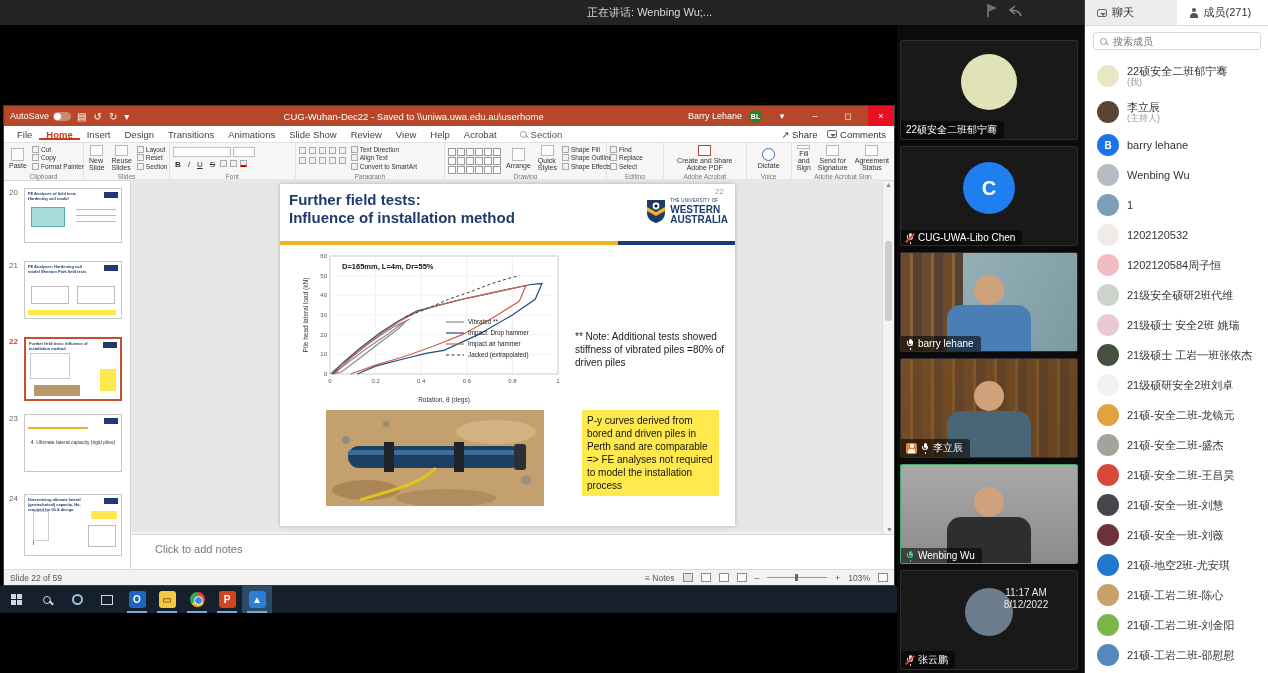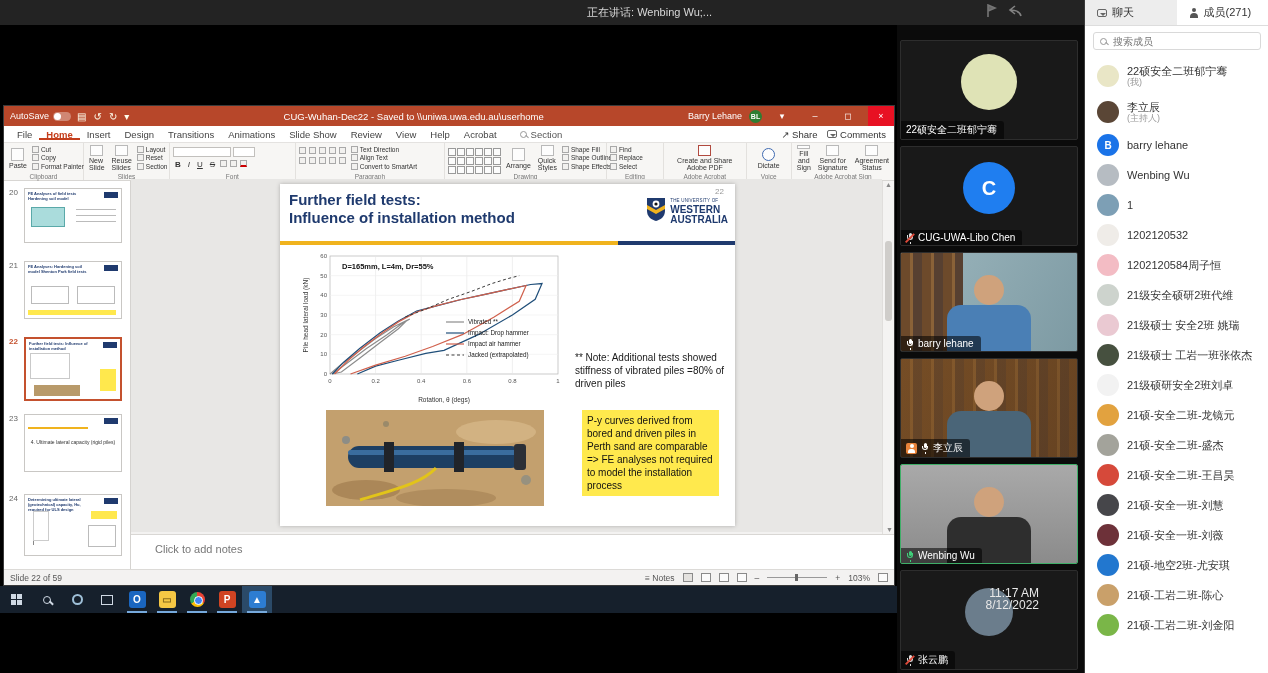--- a/index.html
+++ b/index.html
@@ -58,21 +58,21 @@
   .tic.running::after{content:"";position:absolute;left:5px;right:5px;bottom:0;height:2px;background:#76a9dc;}
   .win-ico{width:12px;height:12px;display:grid;grid-template-columns:5px 5px;grid-template-rows:5px 5px;gap:1px;}
   .win-ico span{background:#cfd8e3;}
   .lens2{width:8px;height:8px;border:1.5px solid #cfd8e3;border-radius:50%;position:relative;}
   .lens2::after{content:"";position:absolute;width:5px;height:1.5px;background:#cfd8e3;transform:rotate(45deg);right:-4px;bottom:-1px;}
   .ring{width:11px;height:11px;border:2px solid #9fc0d8;border-radius:50%;}
   .tview{width:12px;height:10px;border:1.5px solid #cfd8e3;position:relative;background:transparent;}
   .appico{width:17px;height:17px;border-radius:3px;display:flex;align-items:center;justify-content:center;color:#fff;font-size:10px;font-weight:bold;}
   .chrome{width:15px;height:15px;border-radius:50%;background:conic-gradient(#ea4335 0 33%,#fbbc05 0 66%,#34a853 0 100%);position:relative;}
   .chrome::after{content:"";position:absolute;left:4px;top:4px;width:7px;height:7px;border-radius:50%;background:#4285f4;border:1.5px solid #fff;}
-  .clock{position:absolute;left:965px;top:587px;width:74px;text-align:right;color:#e8e8e8;font-size:12px;line-height:12px;z-index:50;}
+  .clock{position:absolute;left:989px;top:587px;width:74px;text-align:center;color:#e8e8e8;font-size:10px;line-height:12px;z-index:50;}
 
   
   .ppt{position:absolute;left:3px;top:105px;width:892px;height:481px;background:#f3f2f1;border:1px solid #3a3a3a;}
   .ttl{position:absolute;left:0;top:0;width:100%;height:20px;background:#b7472a;display:flex;align-items:center;color:#fff;font-size:9px;padding:0 0 0 6px;}
   .pill{width:18px;height:9px;border-radius:5px;background:rgba(255,255,255,.35);position:relative;margin:0 6px 0 4px;}
   .pill::after{content:"";position:absolute;left:1px;top:1px;width:7px;height:7px;border-radius:50%;background:#fff;}
   .qat{display:flex;gap:7px;margin-right:10px;color:#ffe;font-size:10px;}
   .doc-title{flex:1;text-align:center;font-size:9.5px;white-space:nowrap;overflow:hidden;}
   .ttl-right{display:flex;align-items:center;gap:7px;}
   .bl{width:13px;height:13px;border-radius:50%;background:#2e7d32;color:#fff;font-size:7px;display:flex;align-items:center;justify-content:center;font-weight:bold;}
@@ -107,28 +107,28 @@
   .statusbar{position:absolute;left:0;bottom:0;width:100%;height:16px;background:#f3f2f1;border-top:1px solid #dcdad7;display:flex;align-items:center;font-size:8.5px;color:#555;padding:0 6px;}
   .st-right{margin-left:auto;display:flex;align-items:center;gap:8px;}
   .vico{width:10px;height:9px;border:1px solid #8a8a8a;background:#fbfbfb;}
   .zslider{width:60px;height:1px;background:#999;position:relative;}
   .zslider::after{content:"";position:absolute;left:28px;top:-3px;width:3px;height:7px;background:#666;}
 
   
   .slide{position:absolute;left:149px;top:5px;width:455px;height:342px;background:#fff;box-shadow:0 0 4px rgba(0,0,0,.25);}
   .s-title{position:absolute;left:9px;top:7px;font-size:15px;line-height:18px;font-weight:bold;color:#1f3a6e;}
   .s-page{position:absolute;right:11px;top:3px;font-size:8px;color:#999;}
-  .s-logo{position:absolute;right:7px;top:13px;display:flex;gap:4px;align-items:flex-start;}
+  .s-logo{position:absolute;right:7px;top:13px;display:flex;gap:4px;align-items:center;}
   .ltxt{color:#1f3a6e;line-height:8px;}
   .ltxt .l1{font-size:4.5px;letter-spacing:.2px;}
   .ltxt .l2,.ltxt .l3{font-size:10px;font-weight:bold;line-height:10px;}
   .s-rule{position:absolute;left:0;top:57px;width:100%;height:4px;display:flex;}
   .s-rule .gold{width:338px;background:#f0b31e;}
   .s-rule .navy{flex:1;background:#1f3a6e;}
-  .s-note{position:absolute;left:295px;top:146px;width:150px;font-size:10px;line-height:13px;color:#1a1a1a;margin-top:21px;}
+  .s-note{position:absolute;left:295px;top:146px;width:150px;font-size:10px;line-height:13px;color:#1a1a1a;}
   .s-callout{position:absolute;left:302px;top:226px;width:137px;background:#ffe94d;font-size:10px;line-height:13px;color:#111;padding:4px 5px;}
   .s-chart{position:absolute;left:20px;top:64px;}
   .s-photo{position:absolute;left:46px;top:226px;width:218px;height:96px;}
 
   
   .m-bar{position:absolute;background:#1f3a6e;height:2px;}
   .m-gold{position:absolute;background:#ffe84d;}
   .m-cyan{position:absolute;background:#aadcdc;border:1px solid #5aa9a9;}
   .m-line{position:absolute;background:#bbb;height:1px;}
   .m-txt{position:absolute;color:#1f3a6e;font-size:4px;line-height:5px;font-weight:bold;}
@@ -776,15 +776,21 @@
           <div>
             <div class="mname">21硕-工岩二班-陈心</div>
           </div>
         </div>
         <div class="mrow">
           <span class="mavatar" style="background: rgb(122, 182, 72);"></span>
           <div>
             <div class="mname">21硕-工岩二班-刘金阳</div>
           </div>
         </div>
+        <div class="mrow">
+          <span class="mavatar" style="background: rgb(85, 136, 187);"></span>
+          <div>
+            <div class="mname">21硕-工岩二班-邵慰慰</div>
+          </div>
+        </div>
       </div>
   </div>
 </div>
 
 </body></html>

